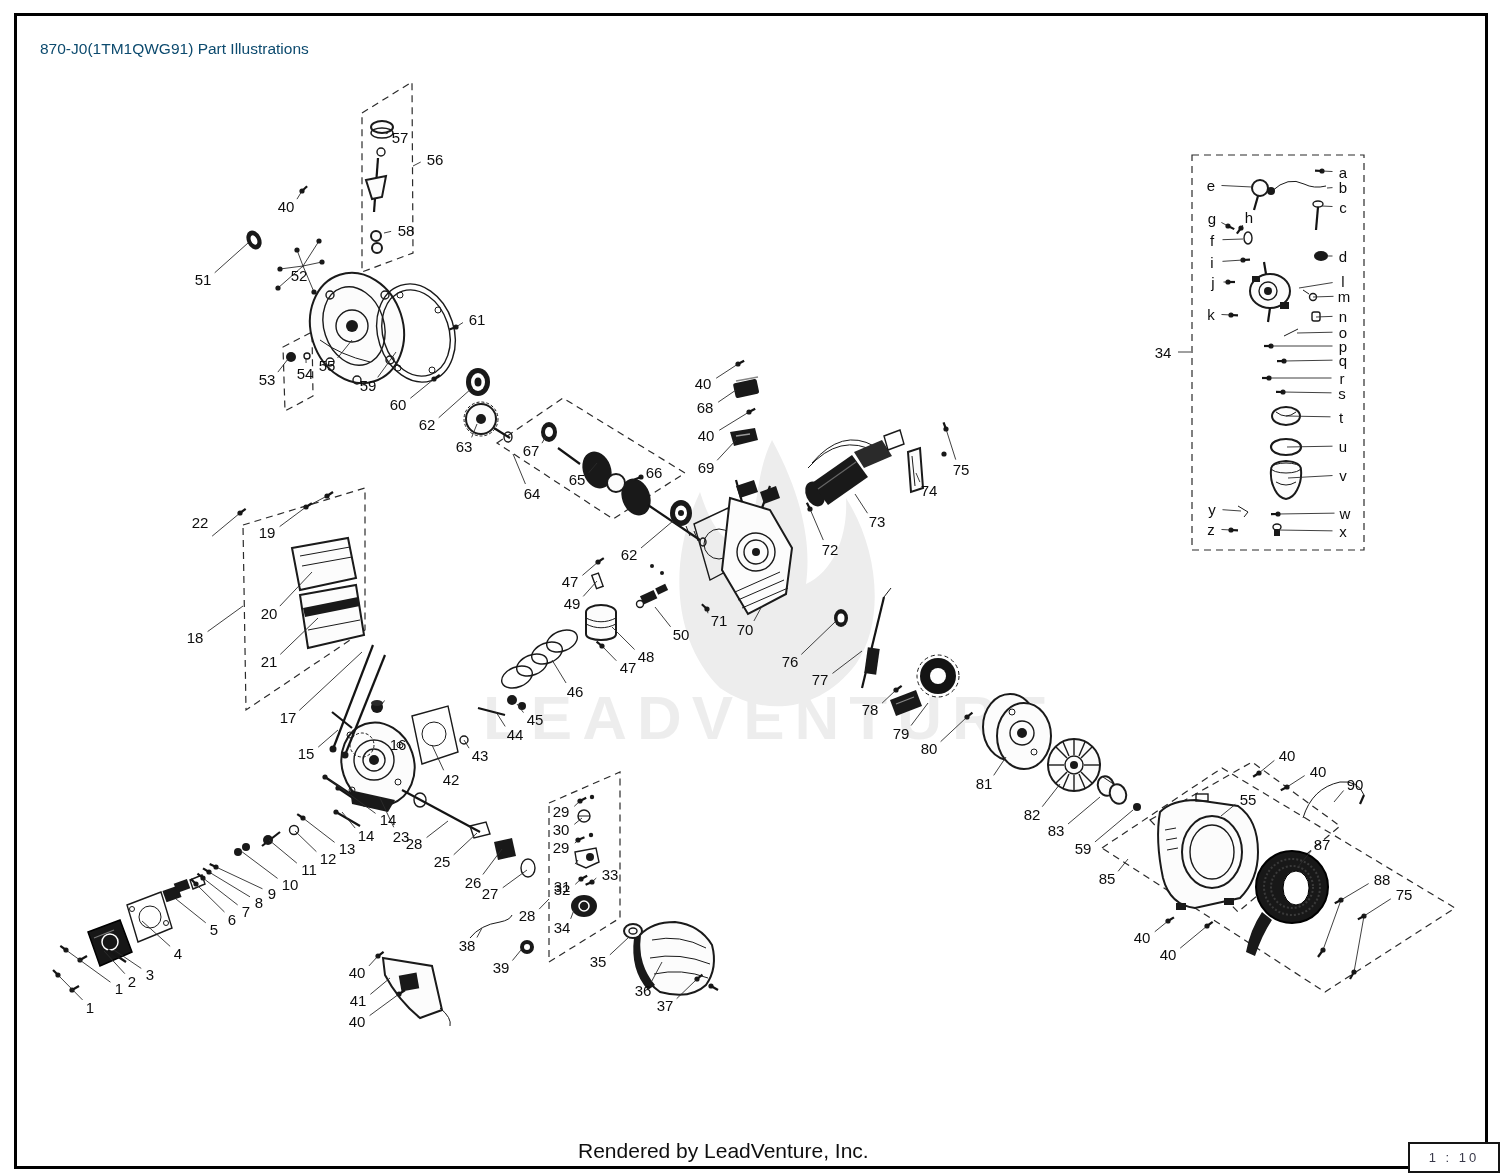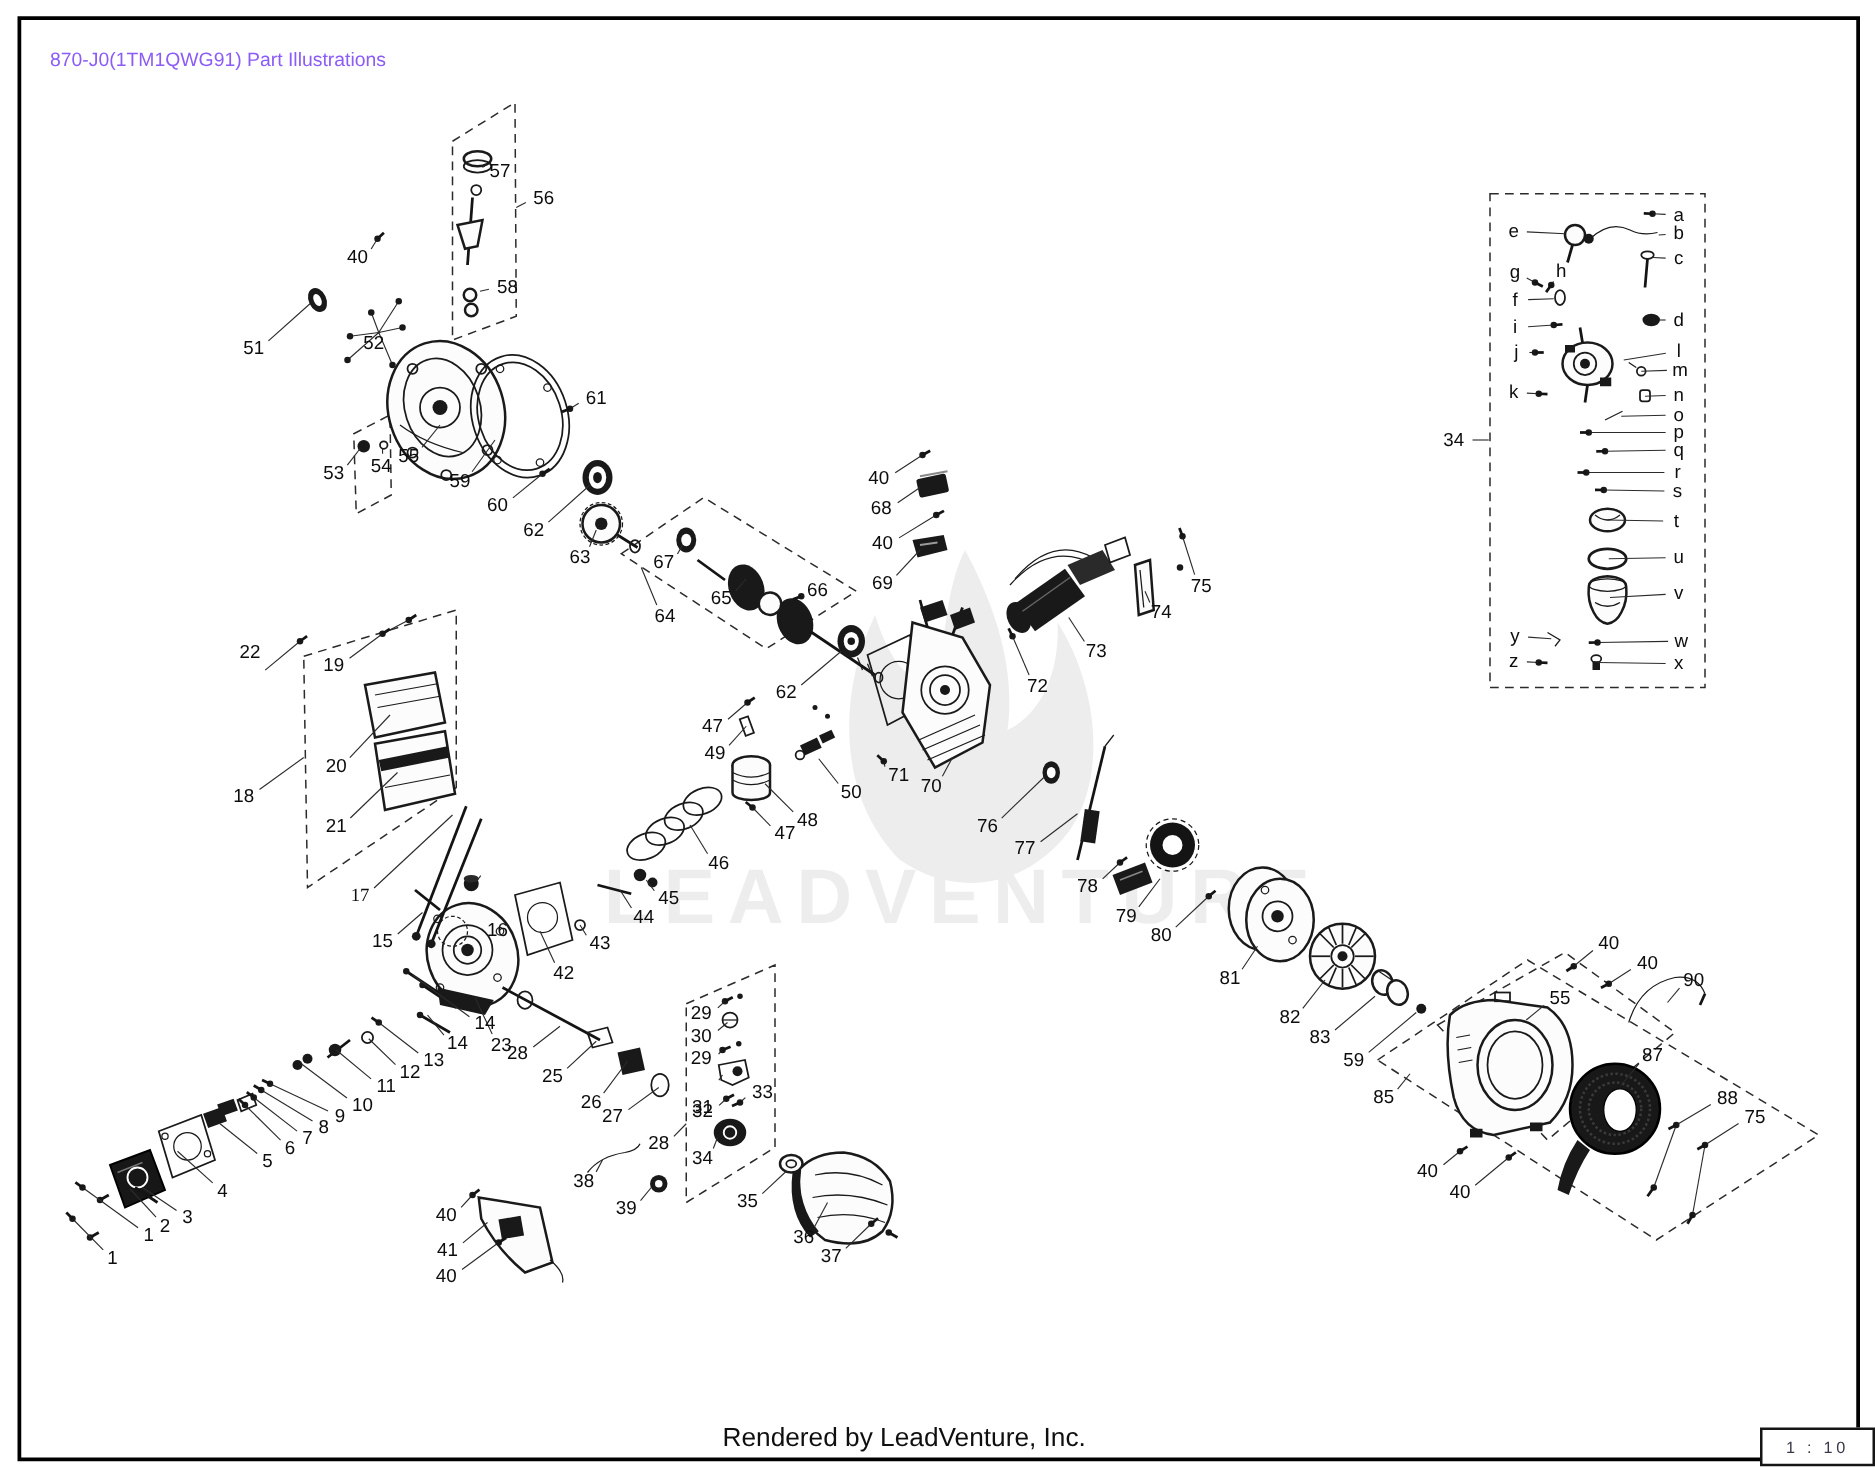--- a/index.html
+++ b/index.html
@@ -1,19 +1,19 @@
 <!DOCTYPE html>
 <html><head>
 <meta charset="utf-8">
 <style>
   html,body{margin:0;padding:0;background:#fff}
   .page{position:relative;width:1500px;height:1176px;background:#fff;overflow:hidden;
         font-family:"Liberation Sans",sans-serif;color:#0f0f0f}
   .page-border{position:absolute;left:14px;top:13px;width:1468px;height:1150px;border:3px solid #000}
-  .title{position:absolute;left:40px;top:40px;font-size:15.5px;color:#8b5cf6}
+  .title{position:absolute;left:40px;top:40px;font-size:15.5px;color:#0c4a6e}
   .wmtext{position:absolute;left:483px;top:682px;font-size:62px;font-weight:bold;letter-spacing:10px;
           color:rgba(0,0,0,0.07);white-space:nowrap;z-index:1}
   .footer{position:absolute;left:578px;top:1139px;font-size:21px;color:#0f0f0f;z-index:6}
   .page-ind{position:absolute;left:1408px;top:1142px;width:88px;height:27px;border:2px solid #151515;
             background:#fff;display:flex;align-items:center;justify-content:center;
             font-size:13px;letter-spacing:3px;color:#39394a;z-index:7}
   svg.layer{position:absolute;left:0;top:0;z-index:2}
   #callout-layer{position:absolute;left:0;top:0;width:1500px;height:1176px;z-index:4;pointer-events:none}
   .callout{position:absolute;transform:translate(-50%,-50%);font-size:15px;color:#0d0d0d;white-space:nowrap}
   
@@ -697,21 +697,21 @@
       <span class="callout" style="left: 259px; top: 902px;">8</span>
       <span class="callout" style="left: 272px; top: 893px;">9</span>
       <span class="callout" style="left: 290px; top: 884px;">10</span>
       <span class="callout" style="left: 309px; top: 869px;">11</span>
       <span class="callout" style="left: 328px; top: 858px;">12</span>
       <span class="callout" style="left: 347px; top: 848px;">13</span>
       <span class="callout" style="left: 366px; top: 835px;">14</span>
       <span class="callout" style="left: 388px; top: 819px;">14</span>
       <span class="callout" style="left: 306px; top: 753px;">15</span>
       <span class="callout" style="left: 398px; top: 696px; margin-top: 48px;">16</span>
-      <span class="callout" style="left: 288px; top: 717px; font-family: Liberation Serif, serif;">17</span>
+      <span class="callout" style="left: 288px; top: 717px;">17</span>
       <span class="callout" style="left: 195px; top: 637px;">18</span>
       <span class="callout" style="left: 267px; top: 532px;">19</span>
       <span class="callout" style="left: 269px; top: 613px;">20</span>
       <span class="callout" style="left: 269px; top: 661px;">21</span>
       <span class="callout" style="left: 200px; top: 522px;">22</span>
       <span class="callout" style="left: 401px; top: 836px;">23</span>
       <span class="callout" style="left: 414px; top: 843px;">28</span>
       <span class="callout" style="left: 442px; top: 861px;">25</span>
       <span class="callout" style="left: 473px; top: 882px;">26</span>
       <span class="callout" style="left: 490px; top: 893px;">27</span>

